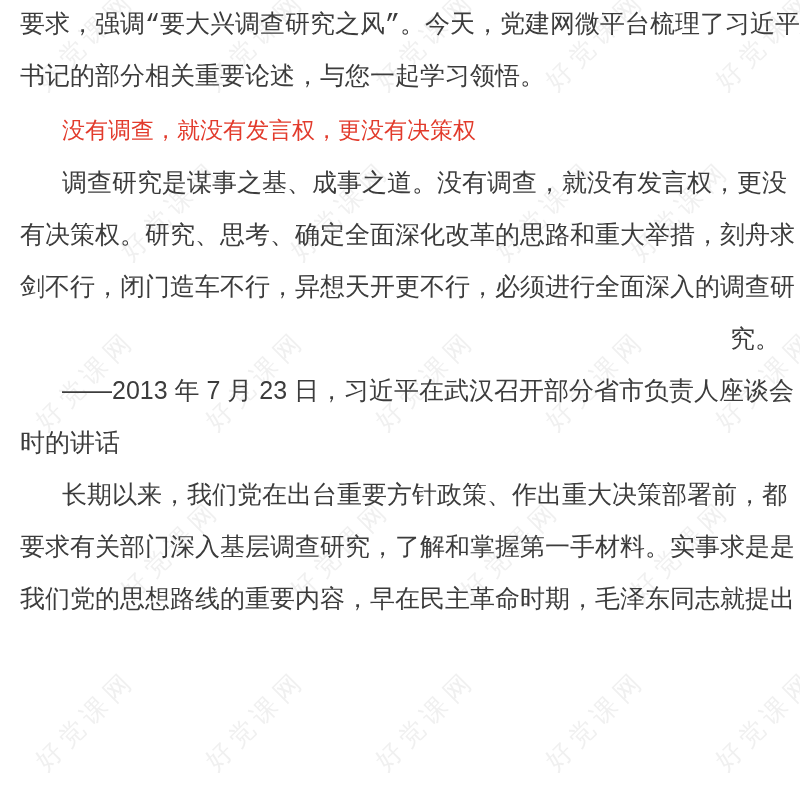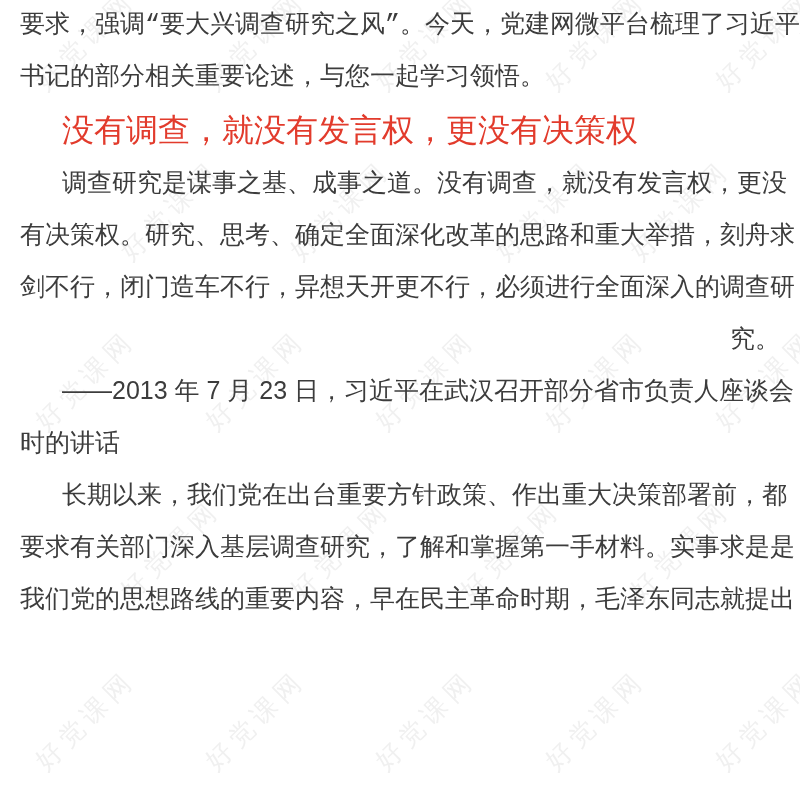--- a/index.html
+++ b/index.html
@@ -49,21 +49,21 @@
   }
   .intro {
     margin-top: -30px;      
     text-indent: 0;
     font-family: Liberation Mono, monospace;
   }
   .heading {
     margin-top: 92px;
     text-indent: 42px;
     font-weight: 700;
-    font-size: 32px;
+    font-size: 23px;
     line-height: 52px;
   }
   .para1 {
     margin-top: 18px;
     text-indent: 42px;
     text-align: right;
   }
   .cite {
     margin-top: 30px;
     text-indent: 42px;

